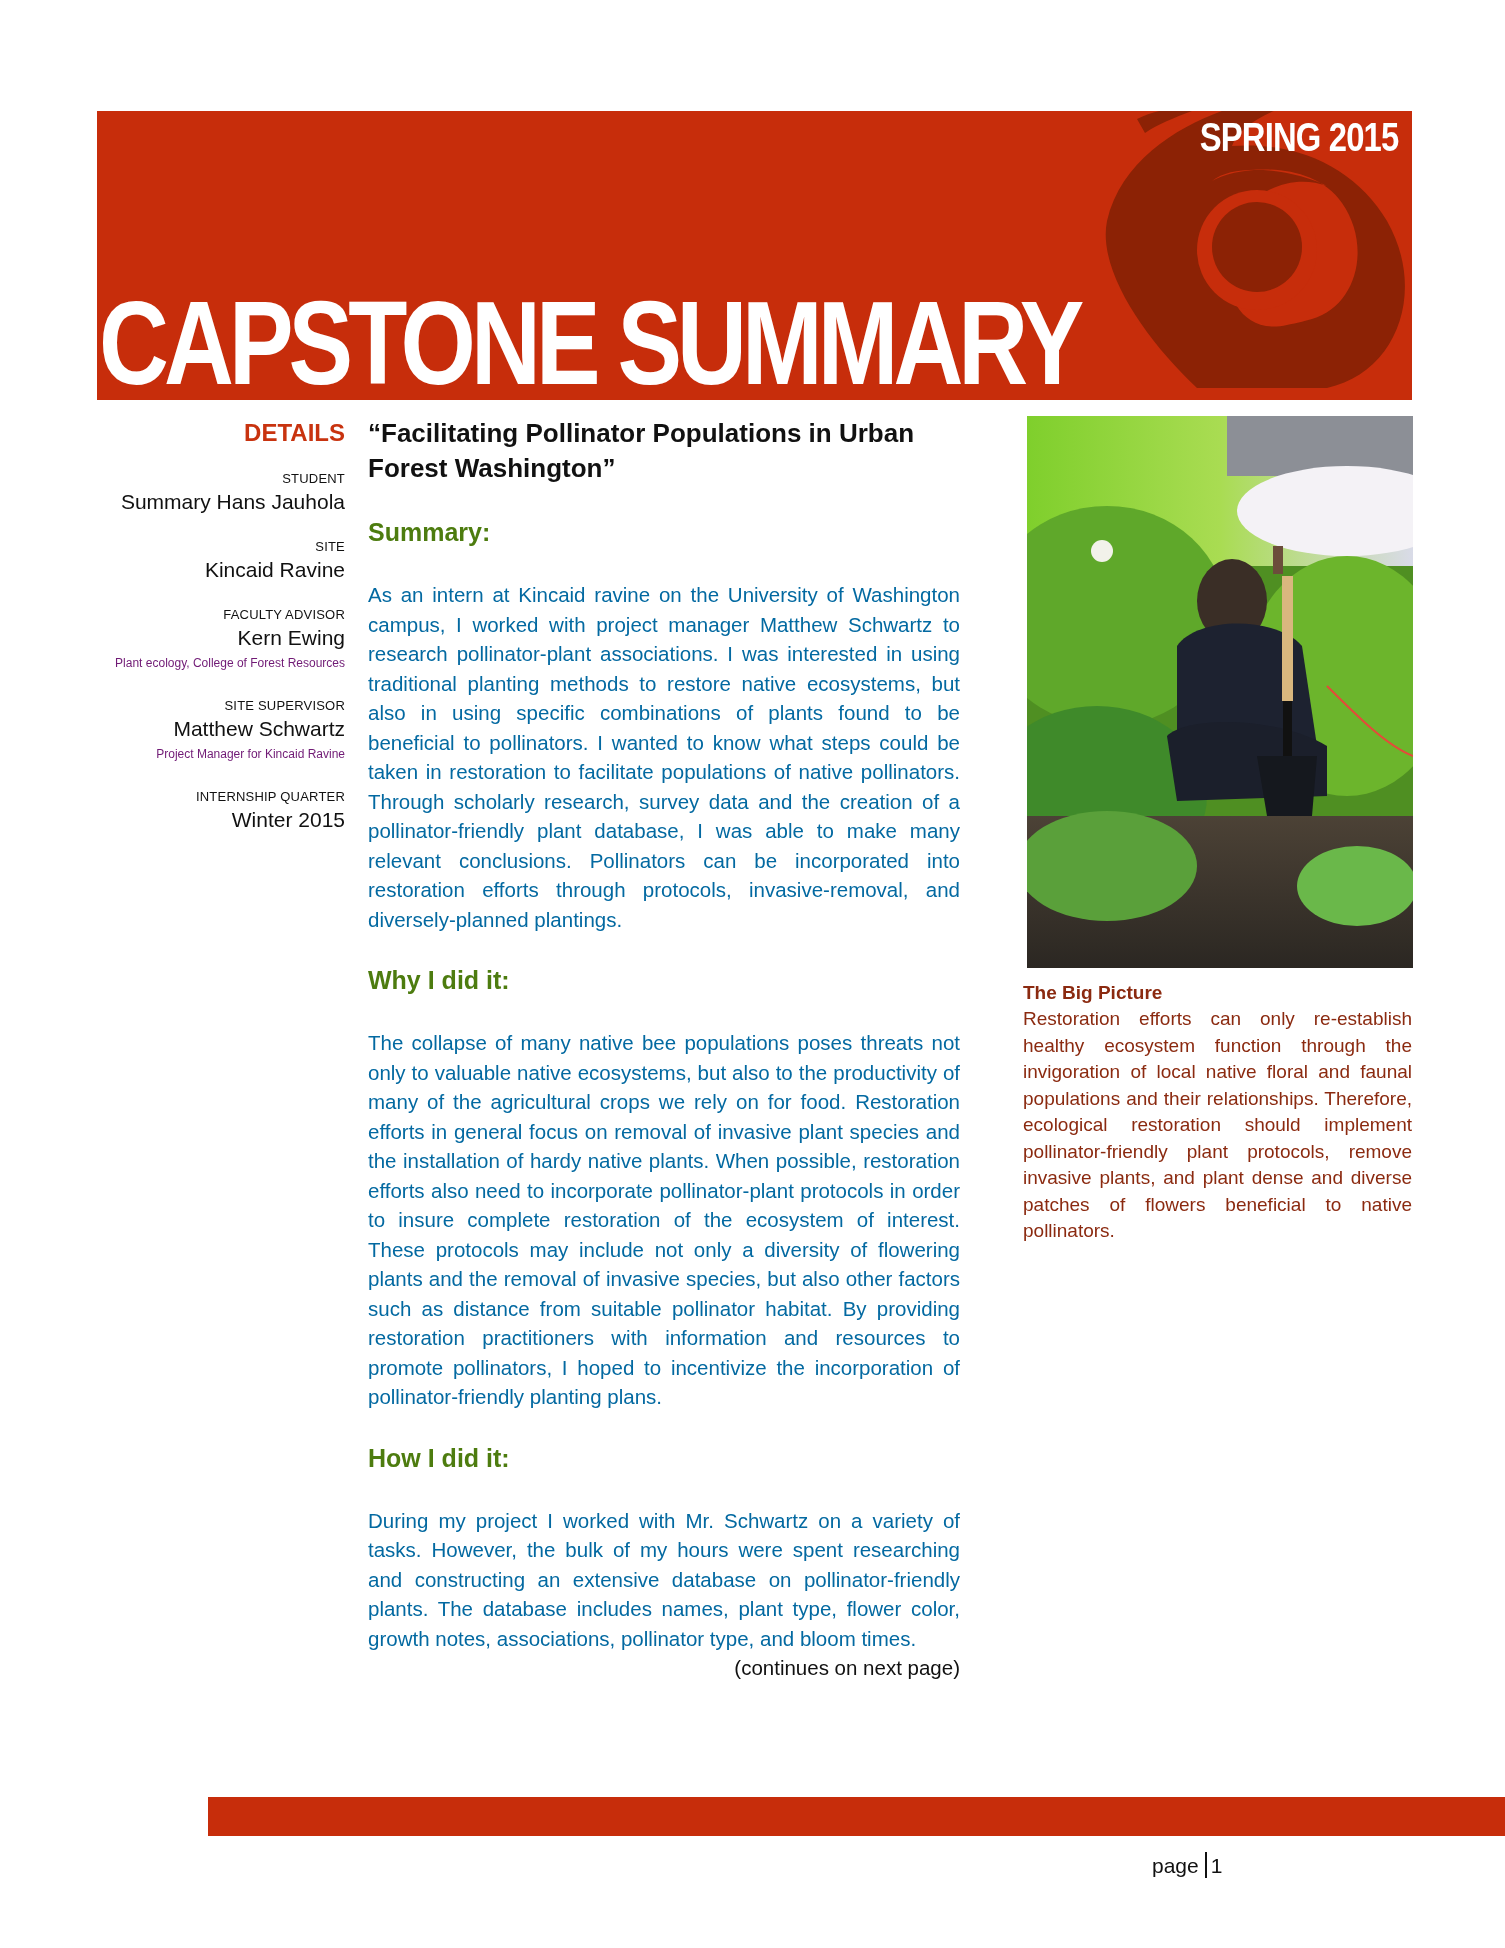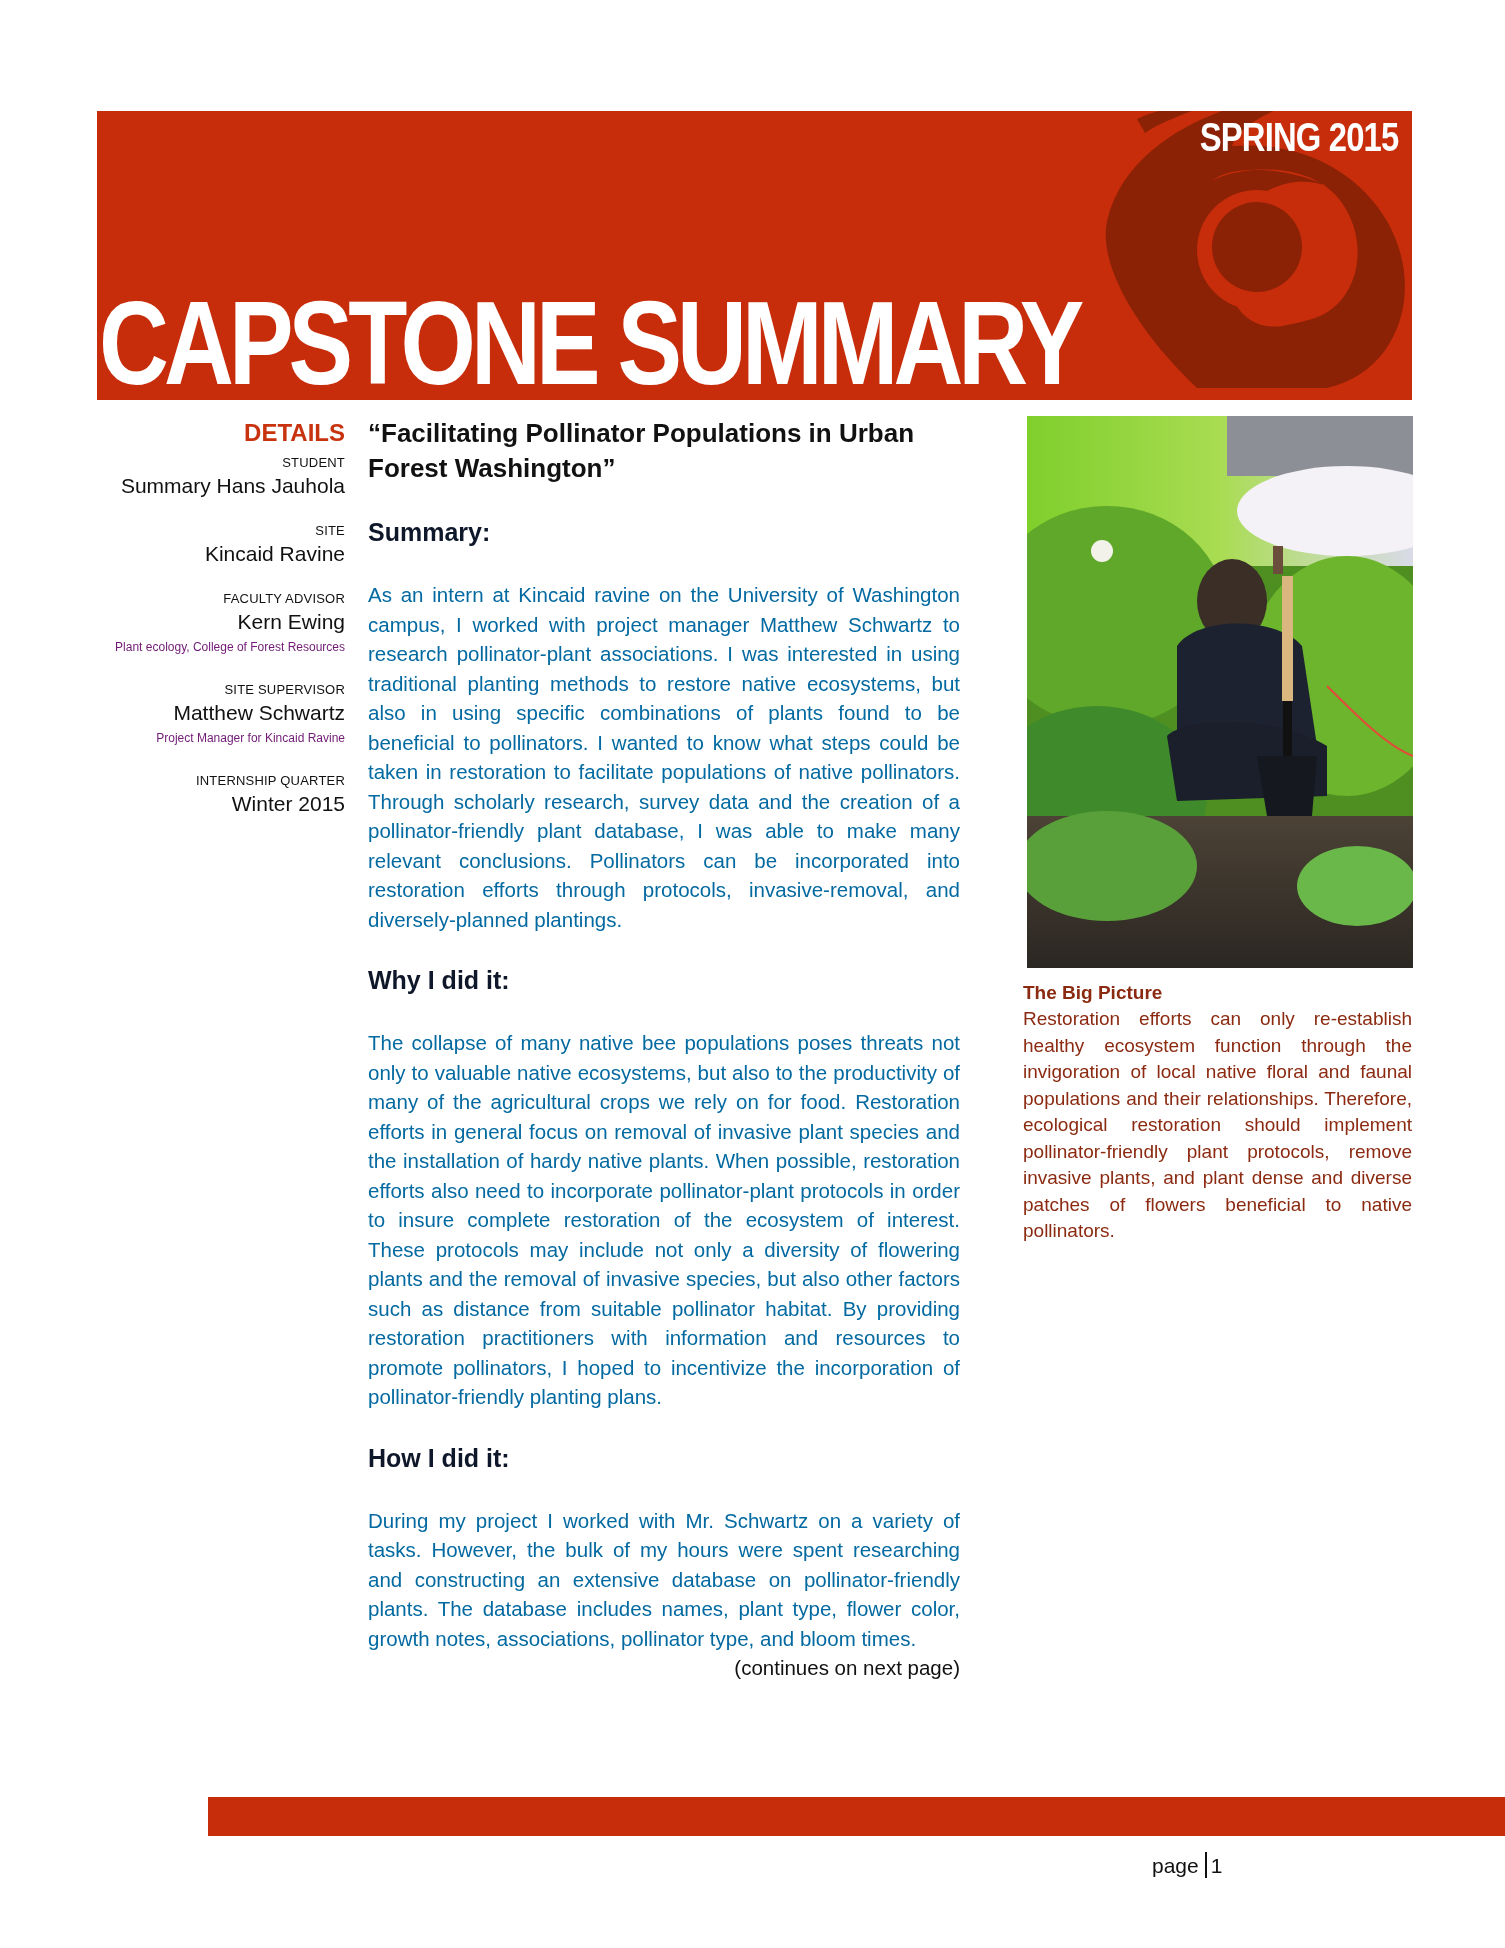--- a/index.html
+++ b/index.html
@@ -9,29 +9,29 @@
             background:#c72d0b; overflow:hidden; }
   .banner svg { position:absolute; left:0; top:0; }
   .banner-title { position:absolute; left:2px; top:173px; font-family:"Liberation Sans", sans-serif;
             font-weight:bold; color:#ffffff; font-size:118px; line-height:118px;
             letter-spacing:-6px; transform:scaleX(0.82); transform-origin:left top; white-space:nowrap; }
   .banner-season { position:absolute; right:14px; top:4px; font-weight:bold; color:#ffffff;
             font-size:40px; line-height:44px; letter-spacing:-1px; transform:scaleX(0.82);
             transform-origin:right top; white-space:nowrap; }
 
   .details { position:absolute; left:95px; top:418px; width:250px; text-align:right; }
-  .details-heading { font-weight:bold; color:#c8330f; font-size:24px; line-height:30px; letter-spacing:0px; margin-bottom:6px; }
+  .details-heading { font-weight:bold; color:#c8330f; font-size:24px; line-height:30px; letter-spacing:0px; margin-bottom:22px; }
   .detail-group { margin-bottom:22px; }
   .detail-label { font-weight:normal; font-size:13px; line-height:18px; color:#111; text-transform:uppercase; letter-spacing:0.2px; }
   .detail-value { font-size:21px; line-height:28px; color:#111; }
   .detail-sub { font-size:12px; line-height:23px; color:#701a75;text-align:right; }
 
   .main { position:absolute; left:368px; top:416px; width:592px; }
   .doc-title { font-weight:bold; font-size:26px; line-height:35px; color:#111; margin:0 0 30px 0; }
-  .section-heading { font-weight:bold; font-size:25px; line-height:32px; color:#0f172a; margin:0 0 32px 0; }
+  .section-heading { font-weight:bold; font-size:25px; line-height:32px; color:#4d7c0f; margin:0 0 32px 0; }
   .para { font-size:20.5px; line-height:29.5px; text-align:justify; color:#0369a1; margin:0 0 30px 0; }
   .para.last { margin-bottom:0; }
   .continues { font-size:20.5px; line-height:29.5px; color:#111;text-align:right; }
 
   .photo { position:absolute; left:1027px; top:416px; width:386px; height:552px; overflow:hidden;
            background:#2f3a22; }
   .caption { position:absolute; left:1023px; top:980px; width:389px; color:#8b2a10; }
   .caption-title { font-weight:bold; font-size:19px; line-height:26px; }
   .caption-text { font-size:19px; line-height:26.5px; text-align:justify; }
 

